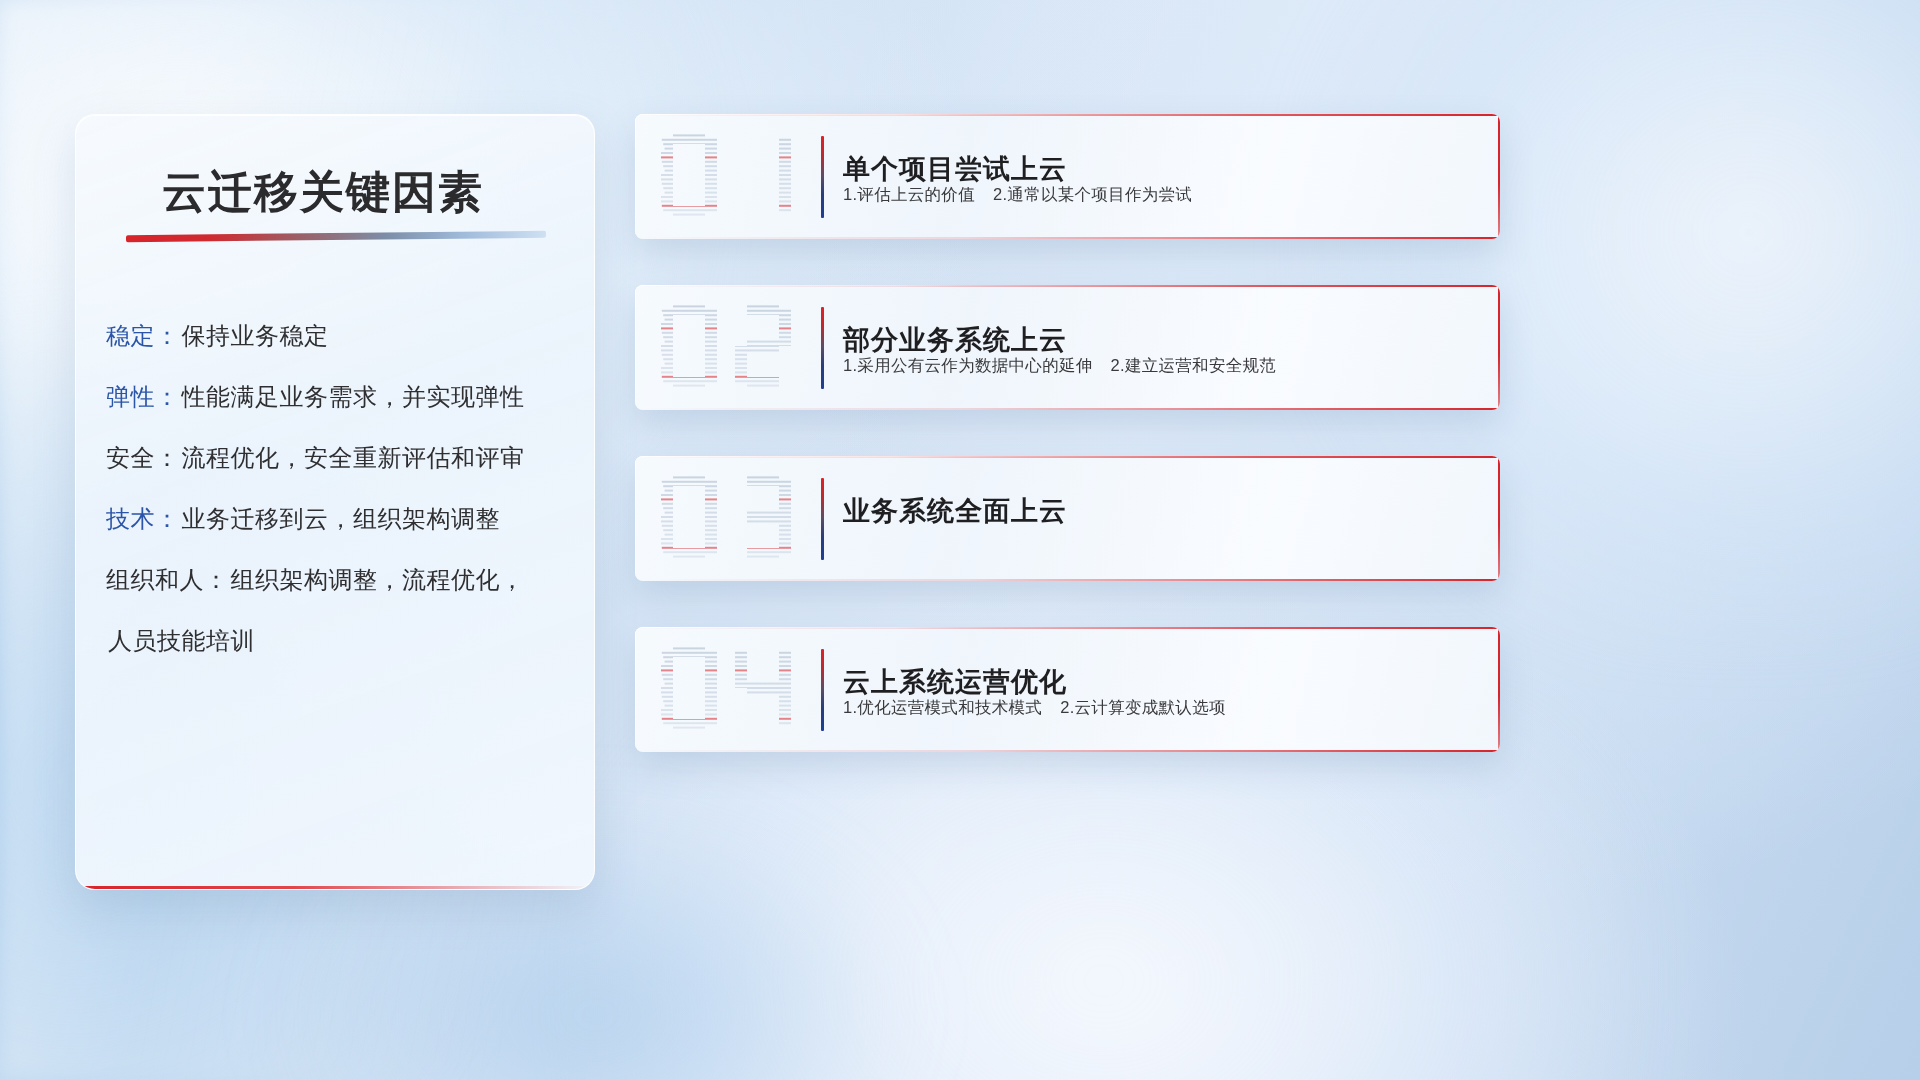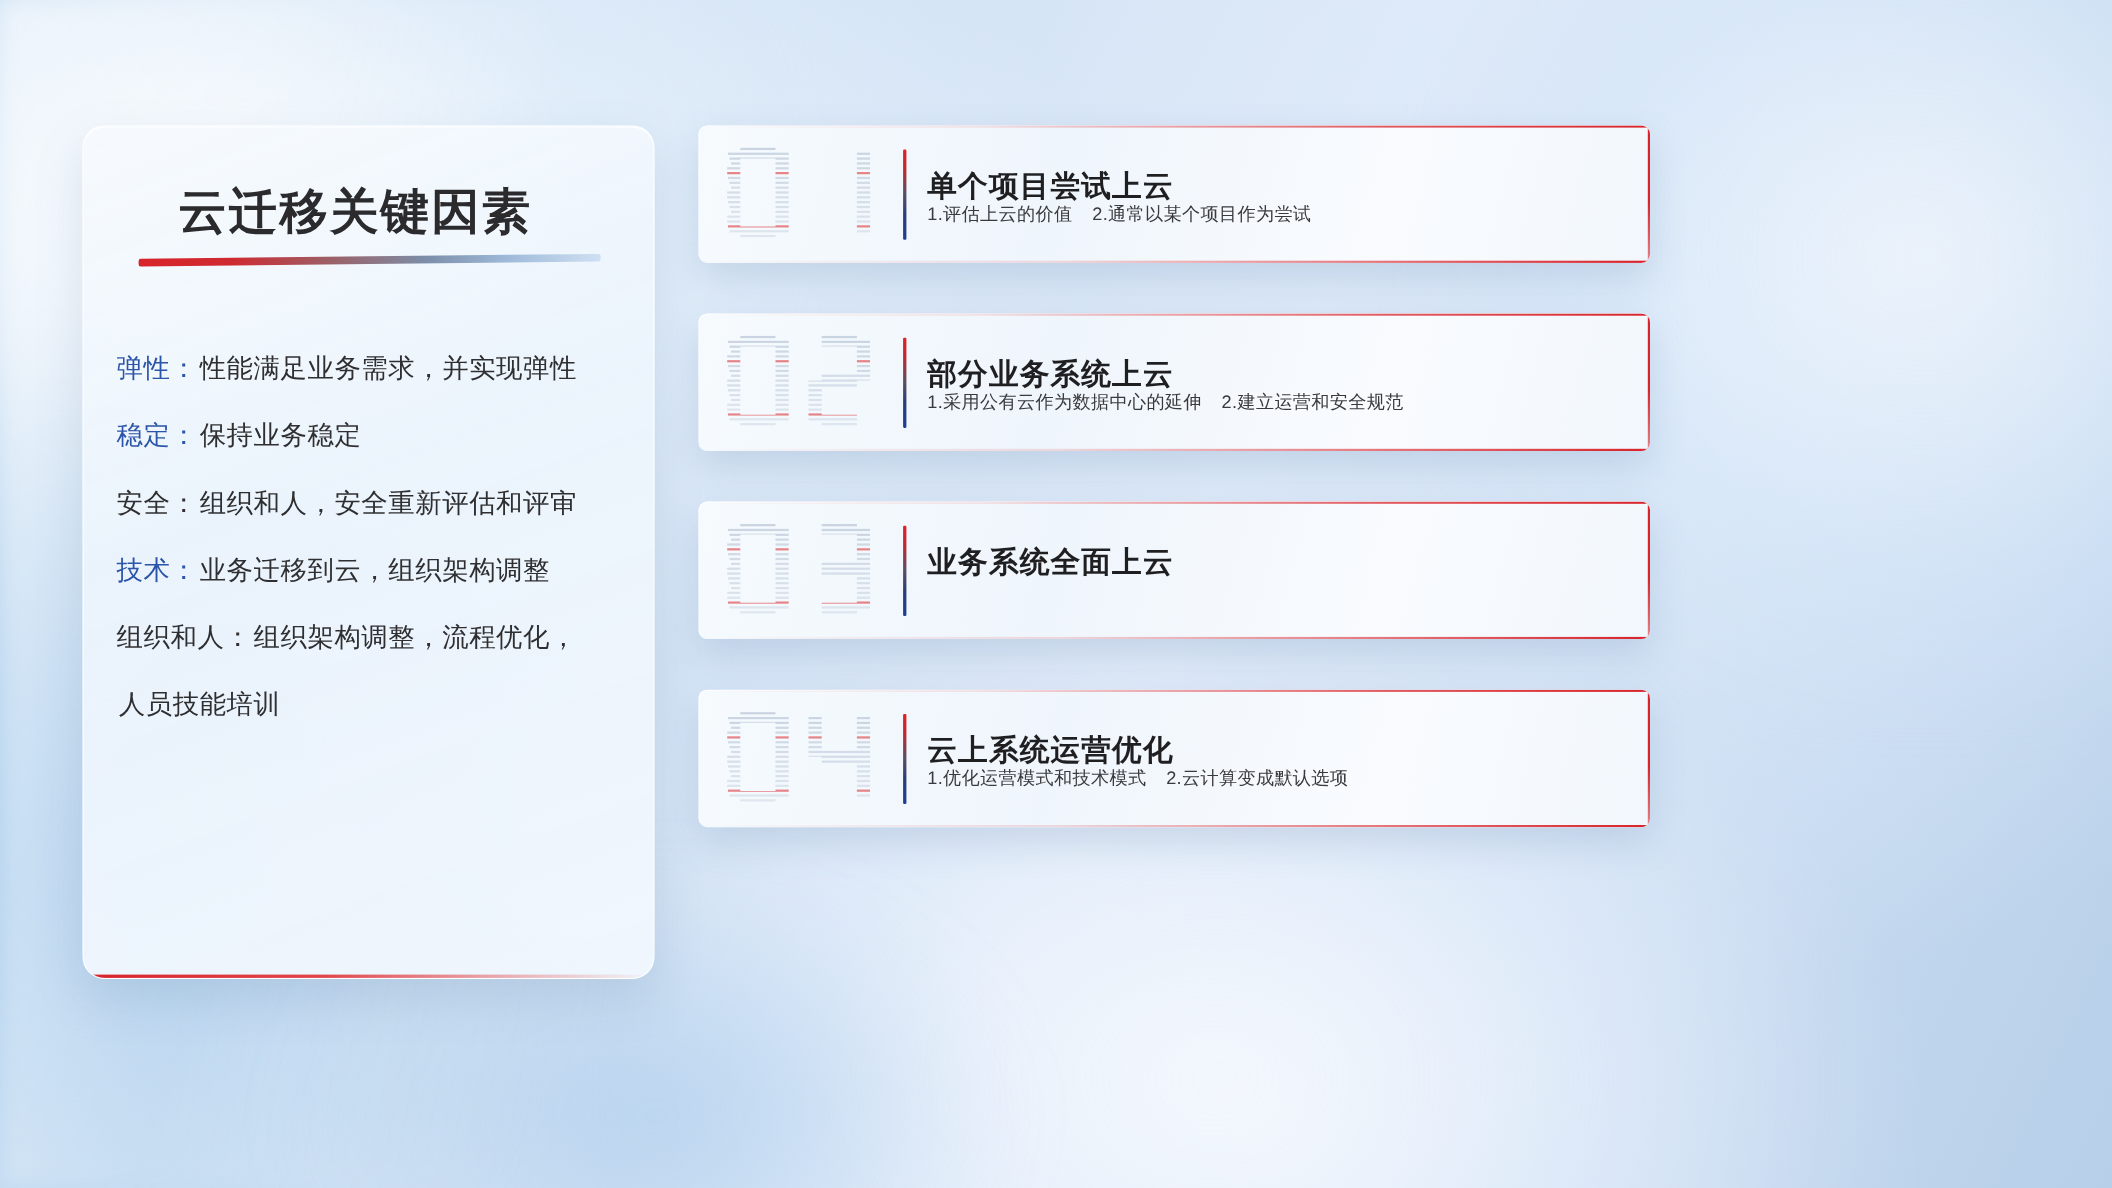--- a/index.html
+++ b/index.html
@@ -146,27 +146,27 @@
 </div>
 
 <div id="stage">
 
   <div class="left-card">
     <div class="lc-title">云迁移关键因素</div>
     <div class="lc-rule"></div>
 
     <div class="lc-list">
       <div class="lc-item">
+        <span class="lab blue">稳定：</span><span>保持业务稳定</span>
+      </div>
+      <div class="lc-item">
         <span class="lab blue">弹性：</span><span>性能满足业务需求，并实现弹性</span>
       </div>
       <div class="lc-item">
-        <span class="lab blue">稳定：</span><span>保持业务稳定</span>
-      </div>
-      <div class="lc-item">
-        <span class="lab dark">安全：</span><span>组织和人，安全重新评估和评审</span>
+        <span class="lab dark">安全：</span><span>流程优化，安全重新评估和评审</span>
       </div>
       <div class="lc-item">
         <span class="lab blue">技术：</span><span>业务迁移到云，组织架构调整</span>
       </div>
       <div class="lc-item">
         <span class="lab dark">组织和人：</span><span>组织架构调整，流程优化，</span>
       </div>
       <div class="lc-item">
         <span class="lab dark"></span><span>人员技能培训</span>
       </div>

